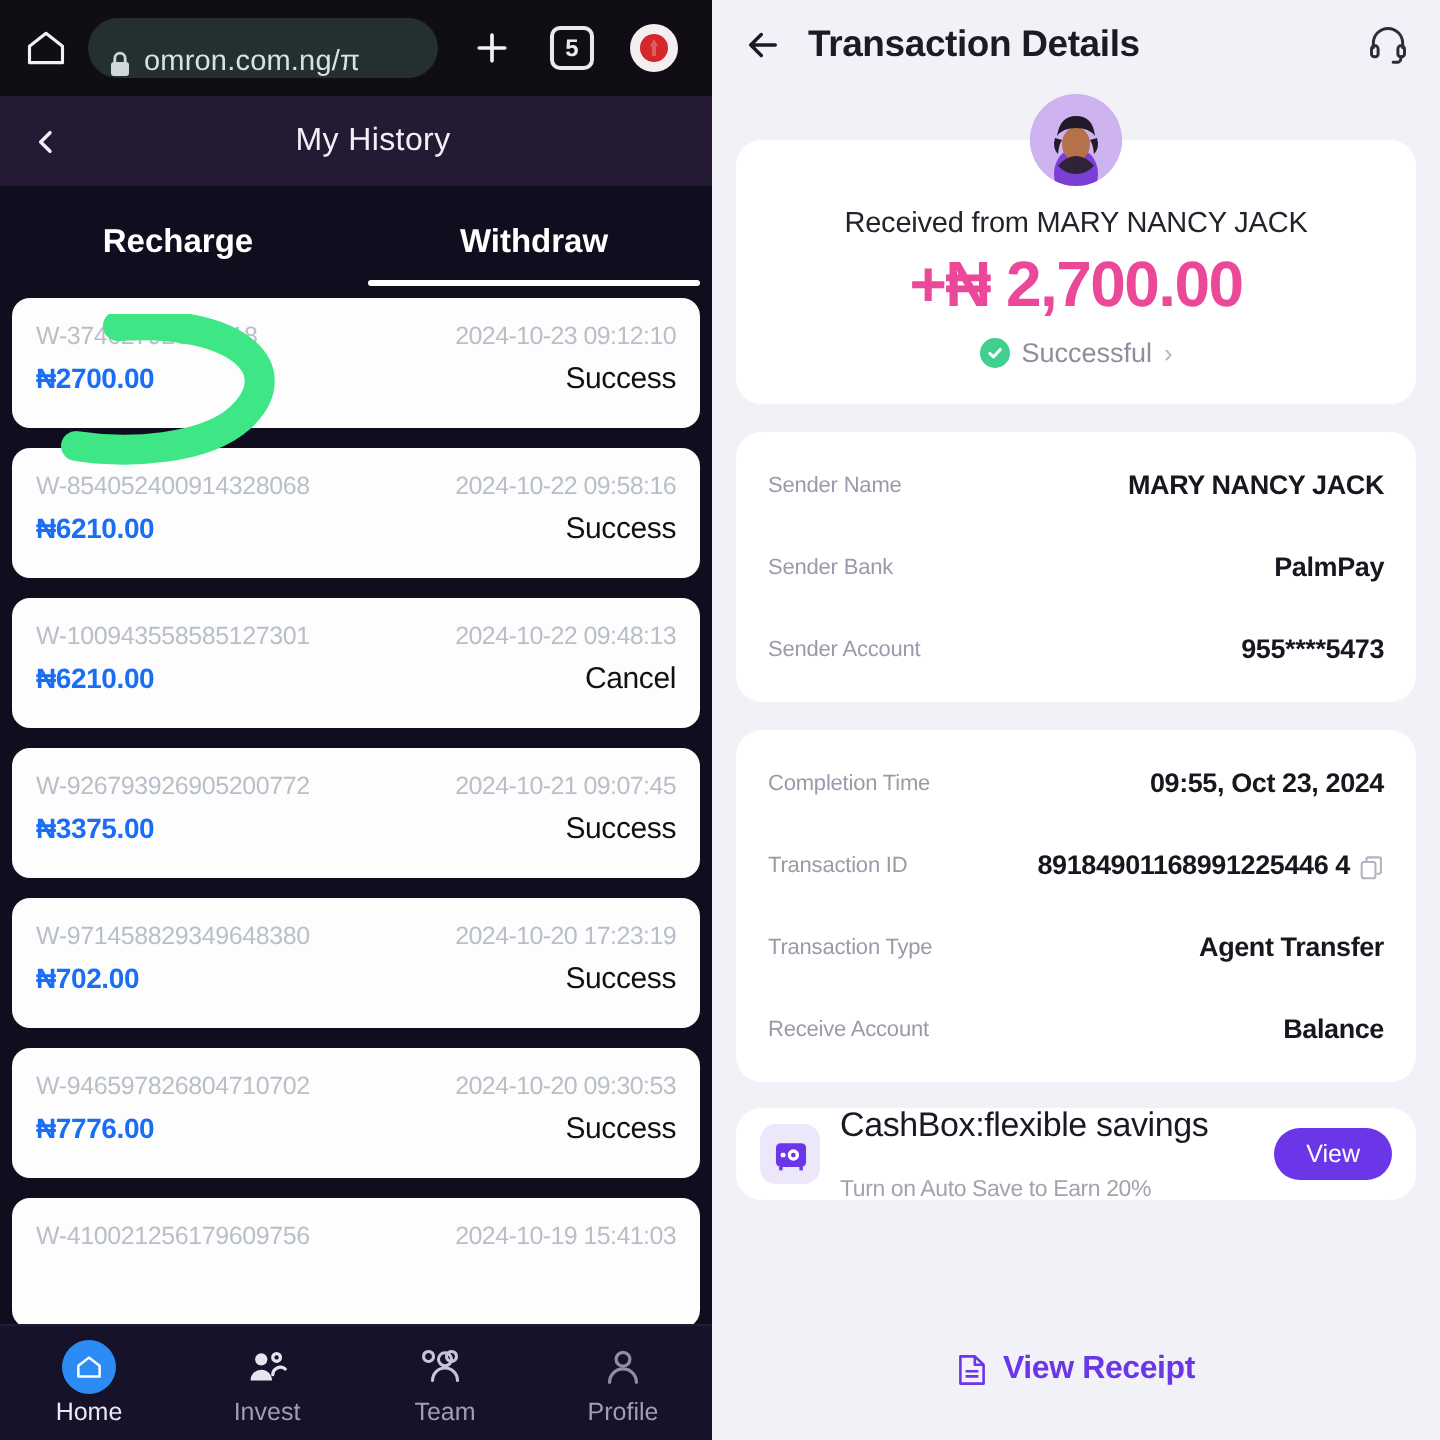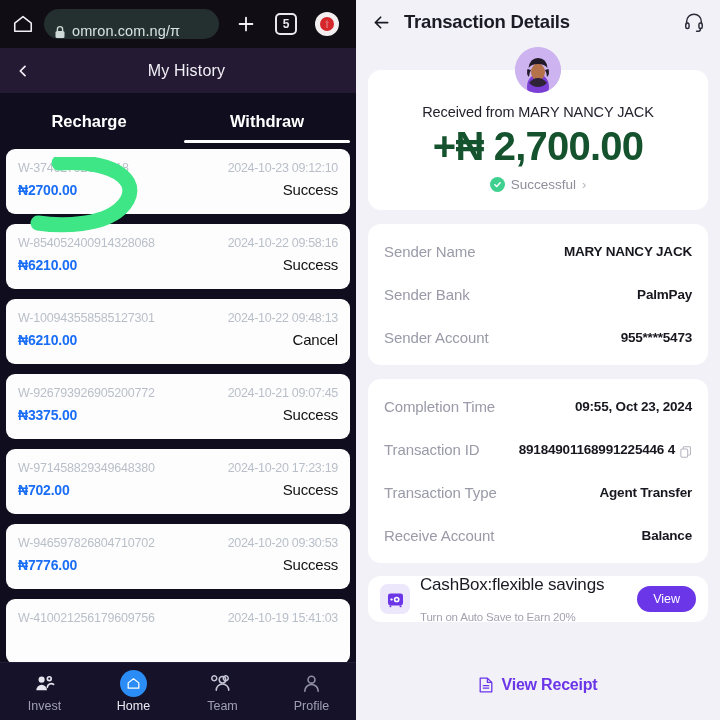--- a/index.html
+++ b/index.html
@@ -188,21 +188,21 @@
   .avatar {
     position:absolute;
     top:-23px; left:50%; transform:translateX(-50%);
     width:46px;height:46px;border-radius:50%;
     overflow:hidden;
     background:#cdb8ea;
     display:flex; align-items:flex-end; justify-content:center;
   }
   .hero-from { font-size:14.5px; color:#23232e; letter-spacing:-.1px; }
   .hero-amount {
-    font-size:40px; font-weight:bold; color:#14532d;
+    font-size:32px; font-weight:bold; color:#ec4899;
     margin-top:4px; letter-spacing:-.8px;
     white-space:nowrap;
   }
   .hero-status {
     margin-top:8px;
     display:flex; align-items:center; justify-content:center; gap:6px;
     font-size:13.5px; color:#8e8e9c;
   }
   .check-badge {
     width:15px;height:15px;border-radius:50%;
@@ -216,21 +216,21 @@
     background:#ffffff;
     border-radius:13px;
     margin-top:14px;
     padding:6px 16px;
   }
   .info-row {
     display:flex; justify-content:space-between; align-items:center;
     padding:13px 0;
     gap:8px;
   }
-  .info-label { color:#9a9aa8; font-size:15px; letter-spacing:-.1px; white-space:nowrap; }
+  .info-label { color:#9a9aa8; font-size:11px; letter-spacing:-.1px; white-space:nowrap; }
   .info-value { color:#17171f; font-size:13.5px; font-weight:bold; text-align:right; letter-spacing:-.2px; white-space:nowrap;}
   .info-value-wrap { display:flex; align-items:center; gap:5px; }
   .copy-icon { width:12px;height:12px; flex:0 0 12px;}
 
   .promo-card {
     background:#ffffff;
     border-radius:13px;
     margin-top:13px;
     padding:10px 12px;
     display:flex; align-items:center; gap:10px;
@@ -398,37 +398,37 @@
       <div class="tx-row1">
         <span class="tx-id">W-410021256179609756</span>
         <span class="tx-date">2024-10-19 15:41:03</span>
       </div>
     </div>
 
   </div>
 
   <div class="bottom-nav">
     <div class="nav-item">
+      <span class="nav-icon active">
+        <svg width="15" height="15" viewBox="0 0 24 24" fill="none" stroke="#ffffff" stroke-width="2" stroke-linejoin="round">
+          <path d="M3.5 11 L12 4.5 L20.5 11 V19.5 H3.5 Z"></path>
+        </svg>
+      </span>
+      <span class="nav-label">Home</span>
+    </div>
+    <div class="nav-item">
       <span class="nav-icon">
         <svg width="23" height="23" viewBox="0 0 24 24" fill="none" stroke="#e5e5ef" stroke-width="1.7" stroke-linecap="round">
           <circle cx="9" cy="8" r="3.2" fill="#e5e5ef" stroke="none"></circle>
           <path d="M3.4 19 a5.6 5.6 0 0 1 11.2 0" fill="#e5e5ef" stroke="none"></path>
           <circle cx="17" cy="7" r="2"></circle>
           <path d="M15 16 a4 4 0 0 1 6.5 -3"></path>
         </svg>
       </span>
       <span class="nav-label dim">Invest</span>
-    </div>
-    <div class="nav-item">
-      <span class="nav-icon active">
-        <svg width="15" height="15" viewBox="0 0 24 24" fill="none" stroke="#ffffff" stroke-width="2" stroke-linejoin="round">
-          <path d="M3.5 11 L12 4.5 L20.5 11 V19.5 H3.5 Z"></path>
-        </svg>
-      </span>
-      <span class="nav-label">Home</span>
     </div>
     <div class="nav-item">
       <span class="nav-icon">
         <svg width="23" height="23" viewBox="0 0 24 24" fill="none" stroke="#c6c6d6" stroke-width="1.6" stroke-linecap="round">
           <circle cx="12" cy="8" r="3.4"></circle>
           <path d="M5.5 19 a6.5 6.5 0 0 1 13 0"></path>
           <path d="M6 6.5 a2.6 2.6 0 1 0 0 .01"></path>
           <path d="M18 6.5 a2.6 2.6 0 1 0 0 .01"></path>
         </svg>
       </span>

